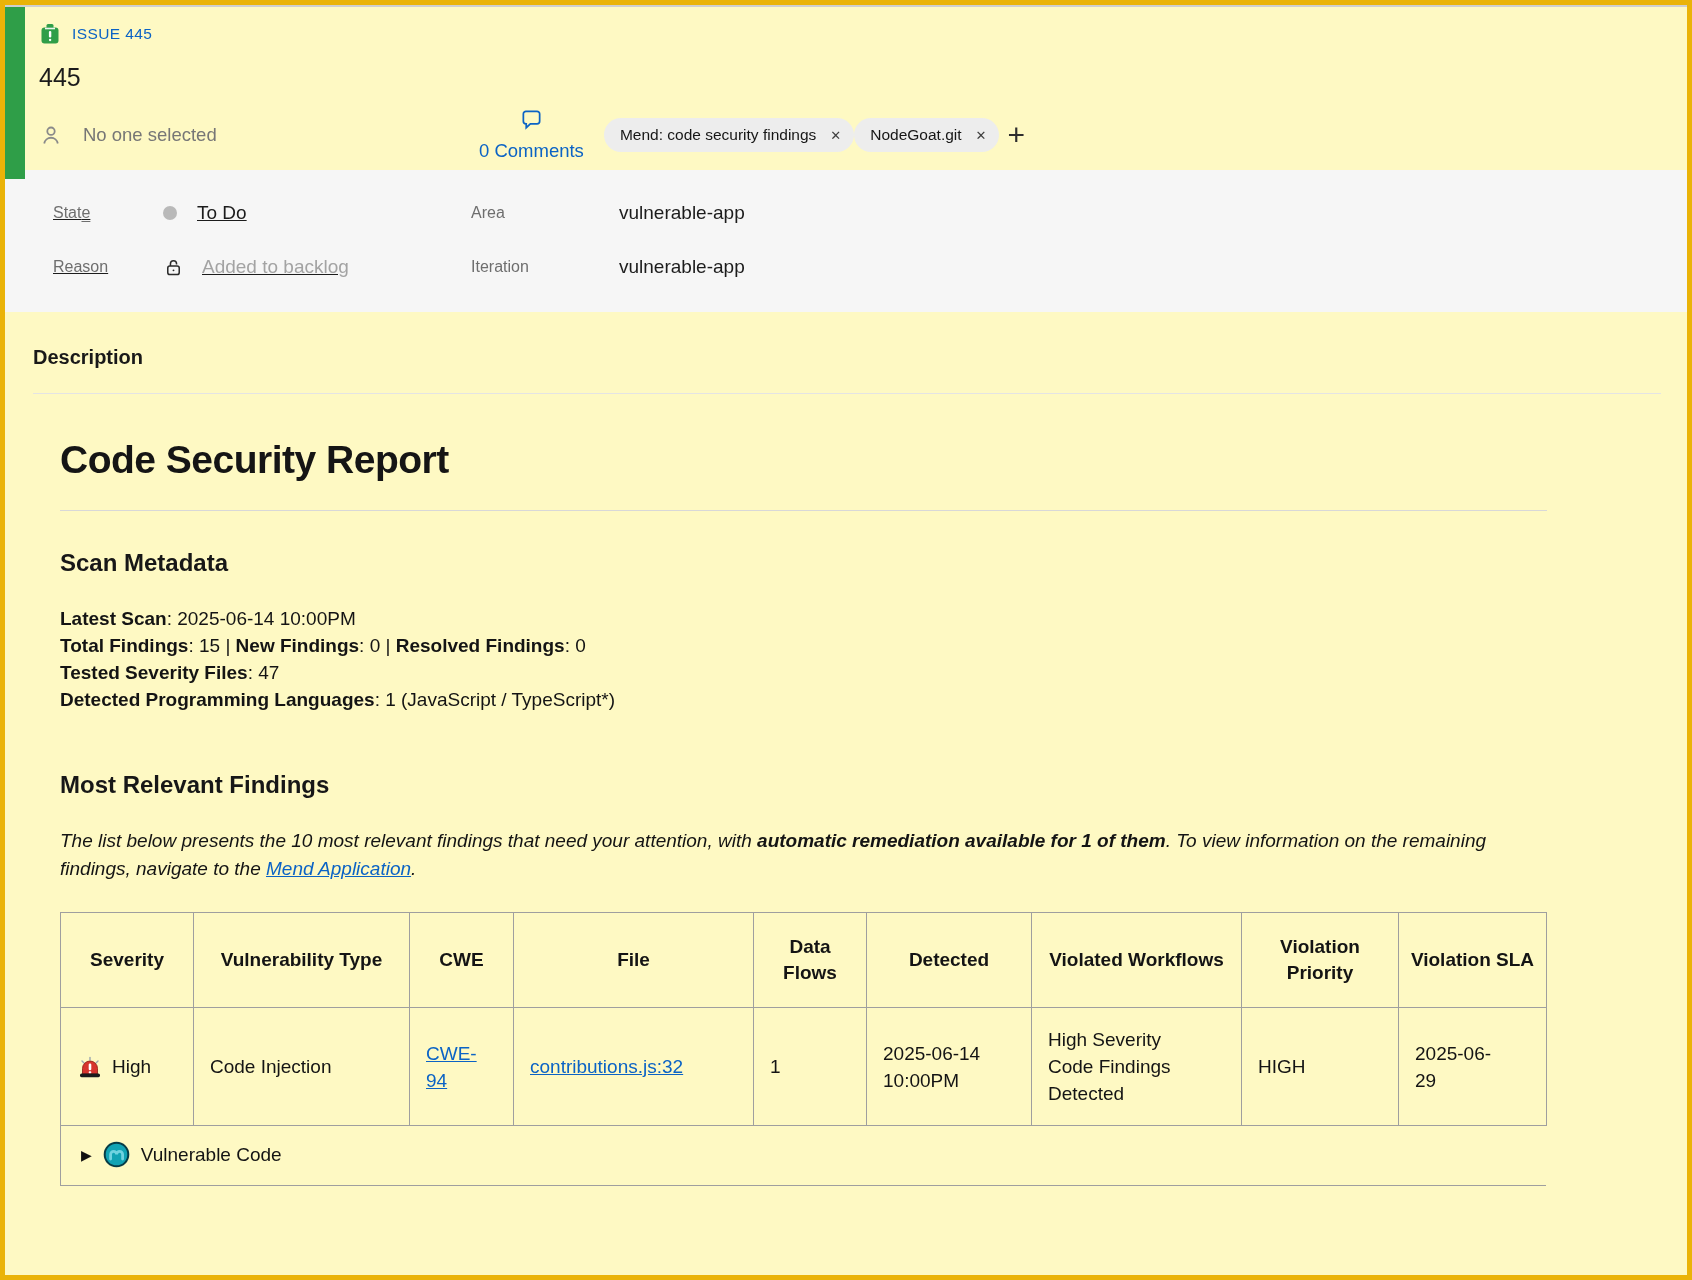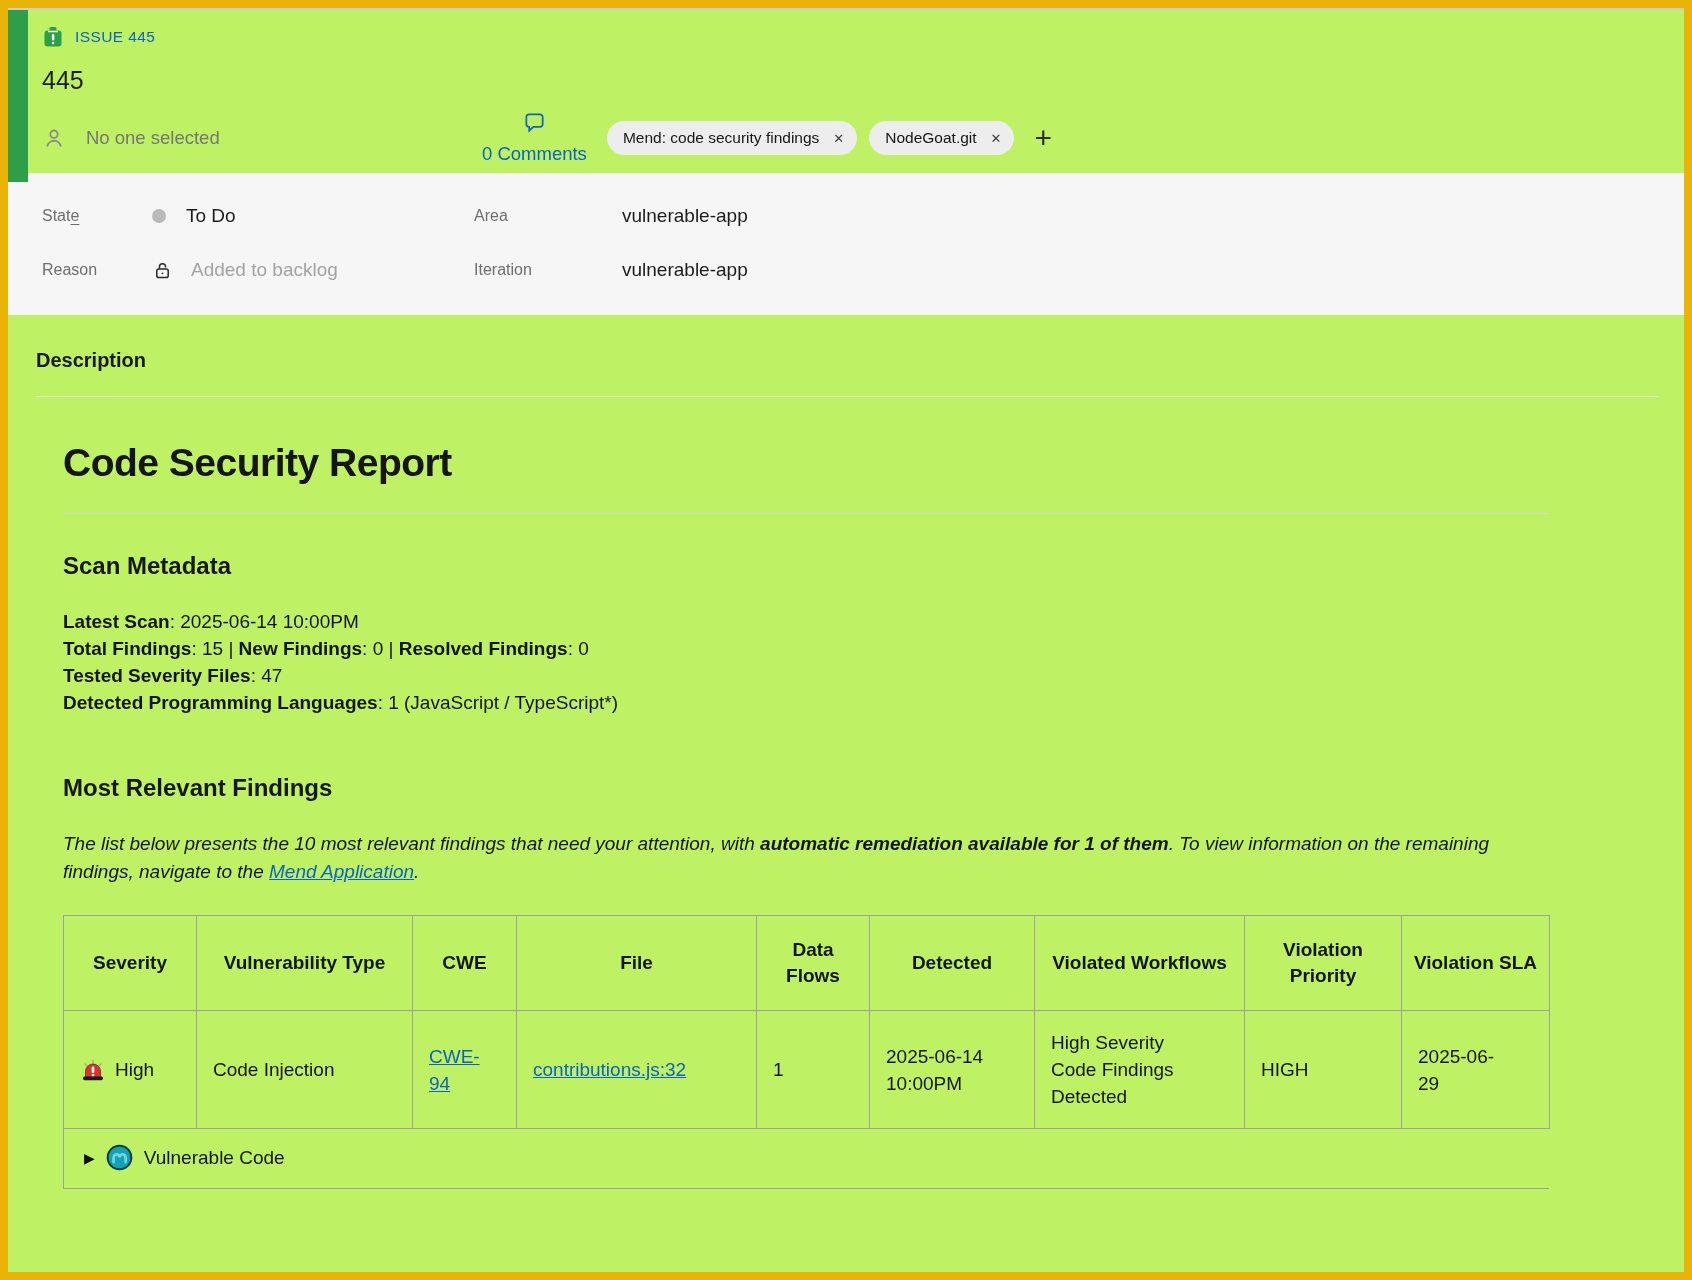--- a/index.html
+++ b/index.html
@@ -1,48 +1,48 @@
 <!DOCTYPE html>
 <html><head>
 <meta charset="utf-8">
 <style>
   * { margin:0; padding:0; box-sizing:border-box; }
   html,body { background:#ffffff; }
   body { font-family:"Liberation Sans", sans-serif; color:#1c1c1c; }
   .frame {
     width:1692px; height:1280px;
-    border:8px solid #eab308;
-    position:relative; background:#bef264; overflow:hidden;
+    border:5px solid #eab308;
+    position:relative; background:#fef9c3; overflow:hidden;
   }
   .top-hairline { height:2px; background:#cfcfcf; width:100%; }
   .accent-bar {
     position:absolute; left:0; top:2px; width:20px; height:172px;
     background:#2f9e48;
   }
   
   .header { padding:10px 24px 0 34px; }
   .type-row { display:flex; align-items:center; gap:11px; margin-top:6px; }
   .type-label { color:#0b63c5; font-size:15.5px; letter-spacing:.4px; }
   .title-row { display:flex; align-items:flex-end; margin-top:18px; }
   .work-item-id { font-size:25px; color:#1b1b1b; }
   .work-item-title { font-size:25px; color:#1b1b1b; margin-left:52px; }
   .meta-row { display:flex; align-items:center; margin-top:22px; height:42px; }
   .assignee { display:flex; align-items:center; gap:20px; color:#767676; font-size:18.5px; flex:0 0 440px; }
   .comments { display:flex; align-items:center; gap:9px; color:#0b63c5; font-size:18.5px;flex-direction:column; }
-  .tags { display:flex; align-items:center; gap:12px; margin-left:20px; }
+  .tags { display:flex; align-items:center; margin-left:20px; }
   .tag-pill {
     display:flex; align-items:center; gap:14px;
     background:#ededed; border-radius:17px; height:34px; padding:0 13px 0 16px;
     font-size:15.5px; color:#161616; white-space:nowrap;
   }
   .tag-close { font-size:13px; color:#3f3f3f; cursor:default; }
   .add-tag { font-size:30px; font-weight:300; color:#2e2e2e; margin-left:8px; line-height:30px; }
   
   .fields-panel { margin-top:14px; background:#f6f6f6; padding:24px 0 26px 0; display:flex; }
-  .fields-col-left { flex:0 0 466px; padding-left:34px; }
+  .fields-col-left { flex:0 0 466px; padding-left:48px;text-decoration:underline; }
   .fields-col-right { flex:1; }
   .field-row { display:flex; align-items:center; height:38px; }
   .field-row + .field-row { margin-top:16px; }
   .field-label { width:110px; font-size:16px; color:#6e6e6e; }
   .field-label .key { text-decoration:underline; text-underline-offset:3px; }
   .field-label-right { width:148px; font-size:16px; color:#6e6e6e; }
   .field-value { font-size:19px; color:#1c1c1c; }
   .field-value.placeholder { color:#a3a3a3; }
   .state-dot { width:14px; height:14px; border-radius:50%; background:#b9b9b9; margin-right:20px; }
   .lock-wrap { margin-right:18px; display:flex; align-items:center; }

